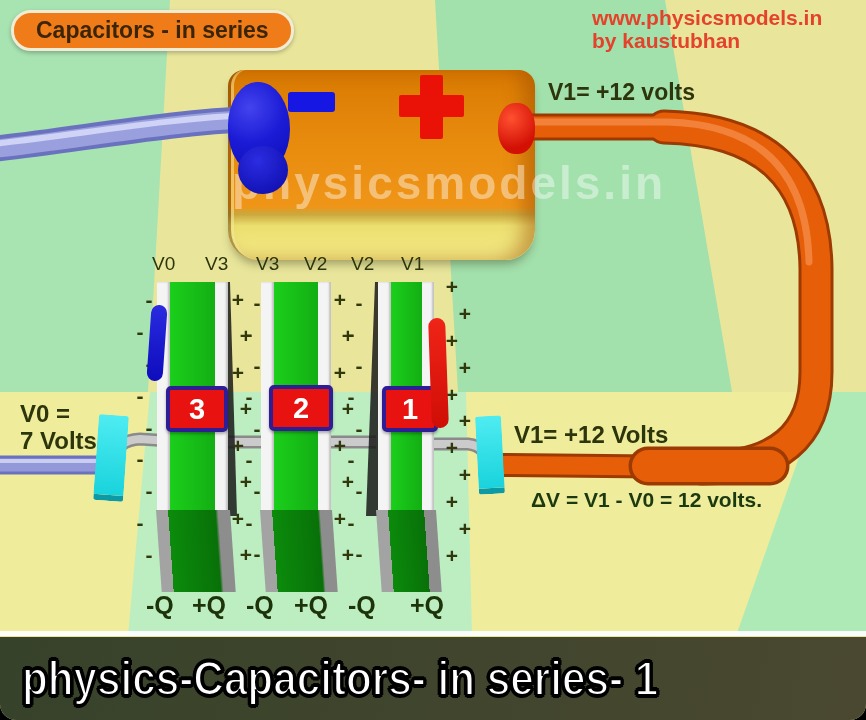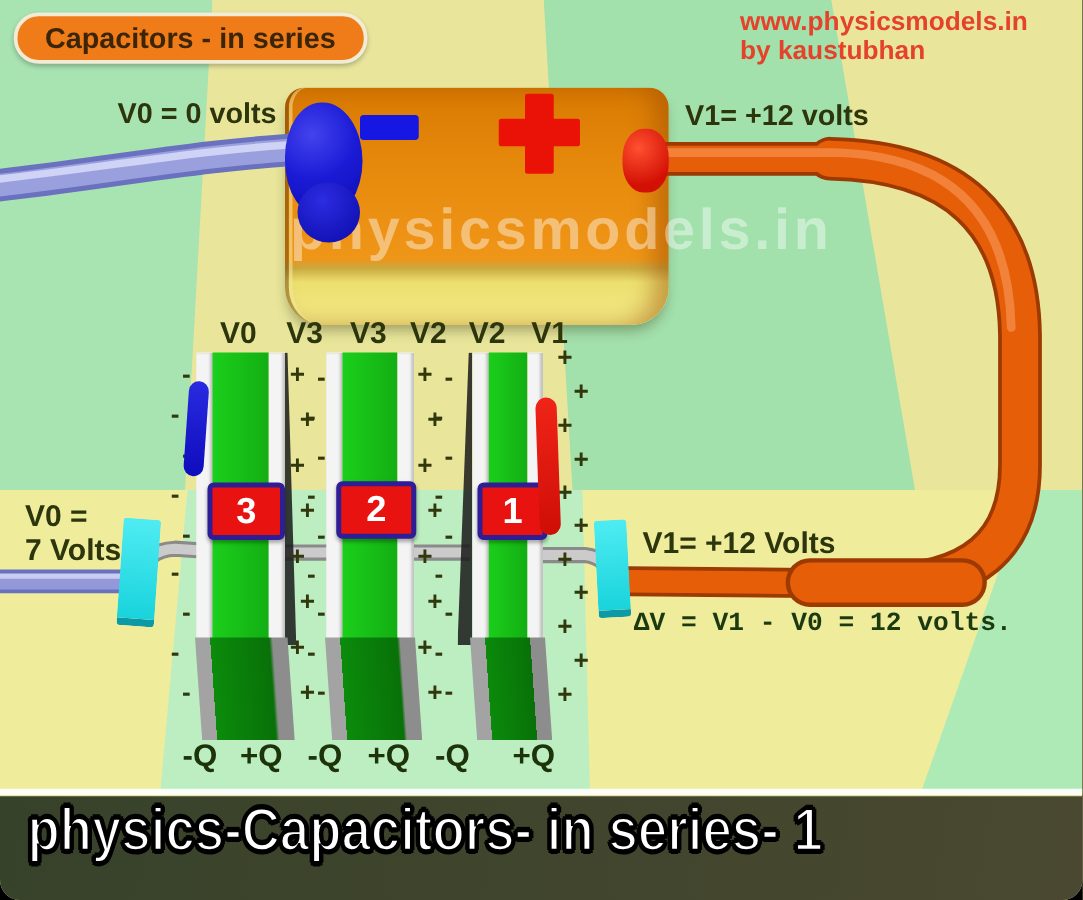--- a/index.html
+++ b/index.html
@@ -54,32 +54,32 @@
       font-size:29px;font-weight:bold;display:flex;align-items:center;justify-content:center;
       box-shadow:0 2px 3px rgba(0,0,0,.3);}
   .charge-blob{border-radius:9px;z-index:8;}
   .blob-blue{left:149px;top:305px;width:16px;height:76px;transform:rotate(4deg);
       background:linear-gradient(180deg,#2a2ae0,#0d0dbd);}
   .blob-red{left:430px;top:318px;width:17px;height:110px;transform:rotate(-2deg);
       background:linear-gradient(180deg,#f02418,#cf0e06);}
   .sign-col{display:flex;flex-direction:column;justify-content:space-between;align-items:center;
       font-weight:bold;font-size:21px;color:#31380c;z-index:6;line-height:1;}
   .sign-col span:nth-child(even){transform:translateX(var(--stag,8px));}
-  .plate-label{z-index:6;font-size:24px;font-weight:bold;color:#2c350b;margin-left:24px;}
+  .plate-label{z-index:6;font-size:19px;font-weight:normal;color:#2c350b;}
   .q-label{z-index:6;font-size:25px;font-weight:bold;color:#1d3309;}
   .connector{z-index:7;border-radius:3px;border-bottom:6px solid #0b9aa6;
       background:linear-gradient(180deg,#4fecf2,#19d3dc);}
   .conn-left{left:96px;top:415px;width:30px;height:80px;transform:rotate(4deg);}
   .conn-right{left:477px;top:416px;width:26px;height:72px;transform:rotate(-3deg);}
   .node-text{z-index:9;font-size:24px;font-weight:bold;color:#2c350b;line-height:27px;white-space:nowrap;}
   .summary-text{z-index:9;font-size:21px;font-weight:bold;color:#1c3a10;line-height:25px;white-space:nowrap;}
   
   .white-line{left:0;top:631px;width:866px;height:5px;background:rgba(255,255,255,.93);z-index:10;}
   .title-bar{left:0;top:637px;width:866px;height:83px;z-index:10;
-      background:linear-gradient(100deg,#37422a,#4a4830);display:flex;}
+      background:linear-gradient(100deg,#37422a,#4a4830);display:flex;align-items:center;}
   .title-text{margin-left:22px;font-size:48px;font-weight:bold;color:#fff;white-space:nowrap;
       transform:scaleX(.88);transform-origin:left center;letter-spacing:0;
       -webkit-text-stroke:2.2px #000;
       text-shadow:2px 2px 0 #000,-2px 2px 0 #000,2px -2px 0 #000,-2px -2px 0 #000,0 3px 0 #000,0 -3px 0 #000,3px 0 0 #000,-3px 0 0 #000;}
 </style>
 </head>
 <body>
 
 <div class="page">
 
@@ -99,21 +99,20 @@
   </div>
 
   <div class="abs battery-body"></div>
   <div class="abs watermark">physicsmodels.in</div>
   <div class="abs blue-term-a"></div>
   <div class="abs blue-term-b"></div>
   <div class="abs minus-bar"></div>
   <div class="abs plus-v"></div>
   <div class="abs plus-h"></div>
   <div class="abs red-term"></div>
-  <div class="abs v-label" style="left:94px;top:77px;">V0 = 0 volts</div>
   <div class="abs v-label" style="left:548px;top:79px;">V1= +12 volts</div>
 
   <svg class="abs wires" width="866" height="720">
 
     <path d="M -8 149 C 70 141 170 122 252 119" stroke="#6a72bf" stroke-width="26" fill="none" stroke-linecap="round"></path>
     <path d="M -8 149 C 70 141 170 122 252 119" stroke="#9aa0de" stroke-width="18" fill="none" stroke-linecap="round"></path>
     <path d="M -8 144 C 70 136 170 118 250 115" stroke="#cfd3f5" stroke-width="6" fill="none" stroke-linecap="round"></path>
 
     <path d="M -8 465 L 100 465" stroke="#6a72bf" stroke-width="19" fill="none"></path>
     <path d="M -8 465 L 100 465" stroke="#9298d8" stroke-width="13" fill="none"></path>
@@ -257,21 +256,21 @@
   <span class="abs q-label" style="left:410px;top:591px;">+Q</span>
 
   <div class="abs connector conn-left"></div>
   <div class="abs connector conn-right"></div>
 
   <div class="abs node-text" style="left:20px;top:400px;">
     <div>V0 =</div>
     <div>7 Volts</div>
   </div>
   <div class="abs node-text" style="left:514px;top:421px;">V1= +12 Volts</div>
-  <div class="abs summary-text" style="left:507px;top:487px;font-family:Liberation Mono, monospace;">
+  <div class="abs summary-text" style="left:531px;top:487px;">
     <div>ΔV = V1 - V0 = 12 volts.</div>
   </div>
 
   <div class="abs white-line"></div>
   <div class="abs title-bar">
     <span class="title-text">physics-Capacitors- in series- 1</span>
   </div>
 
 </div>
 

